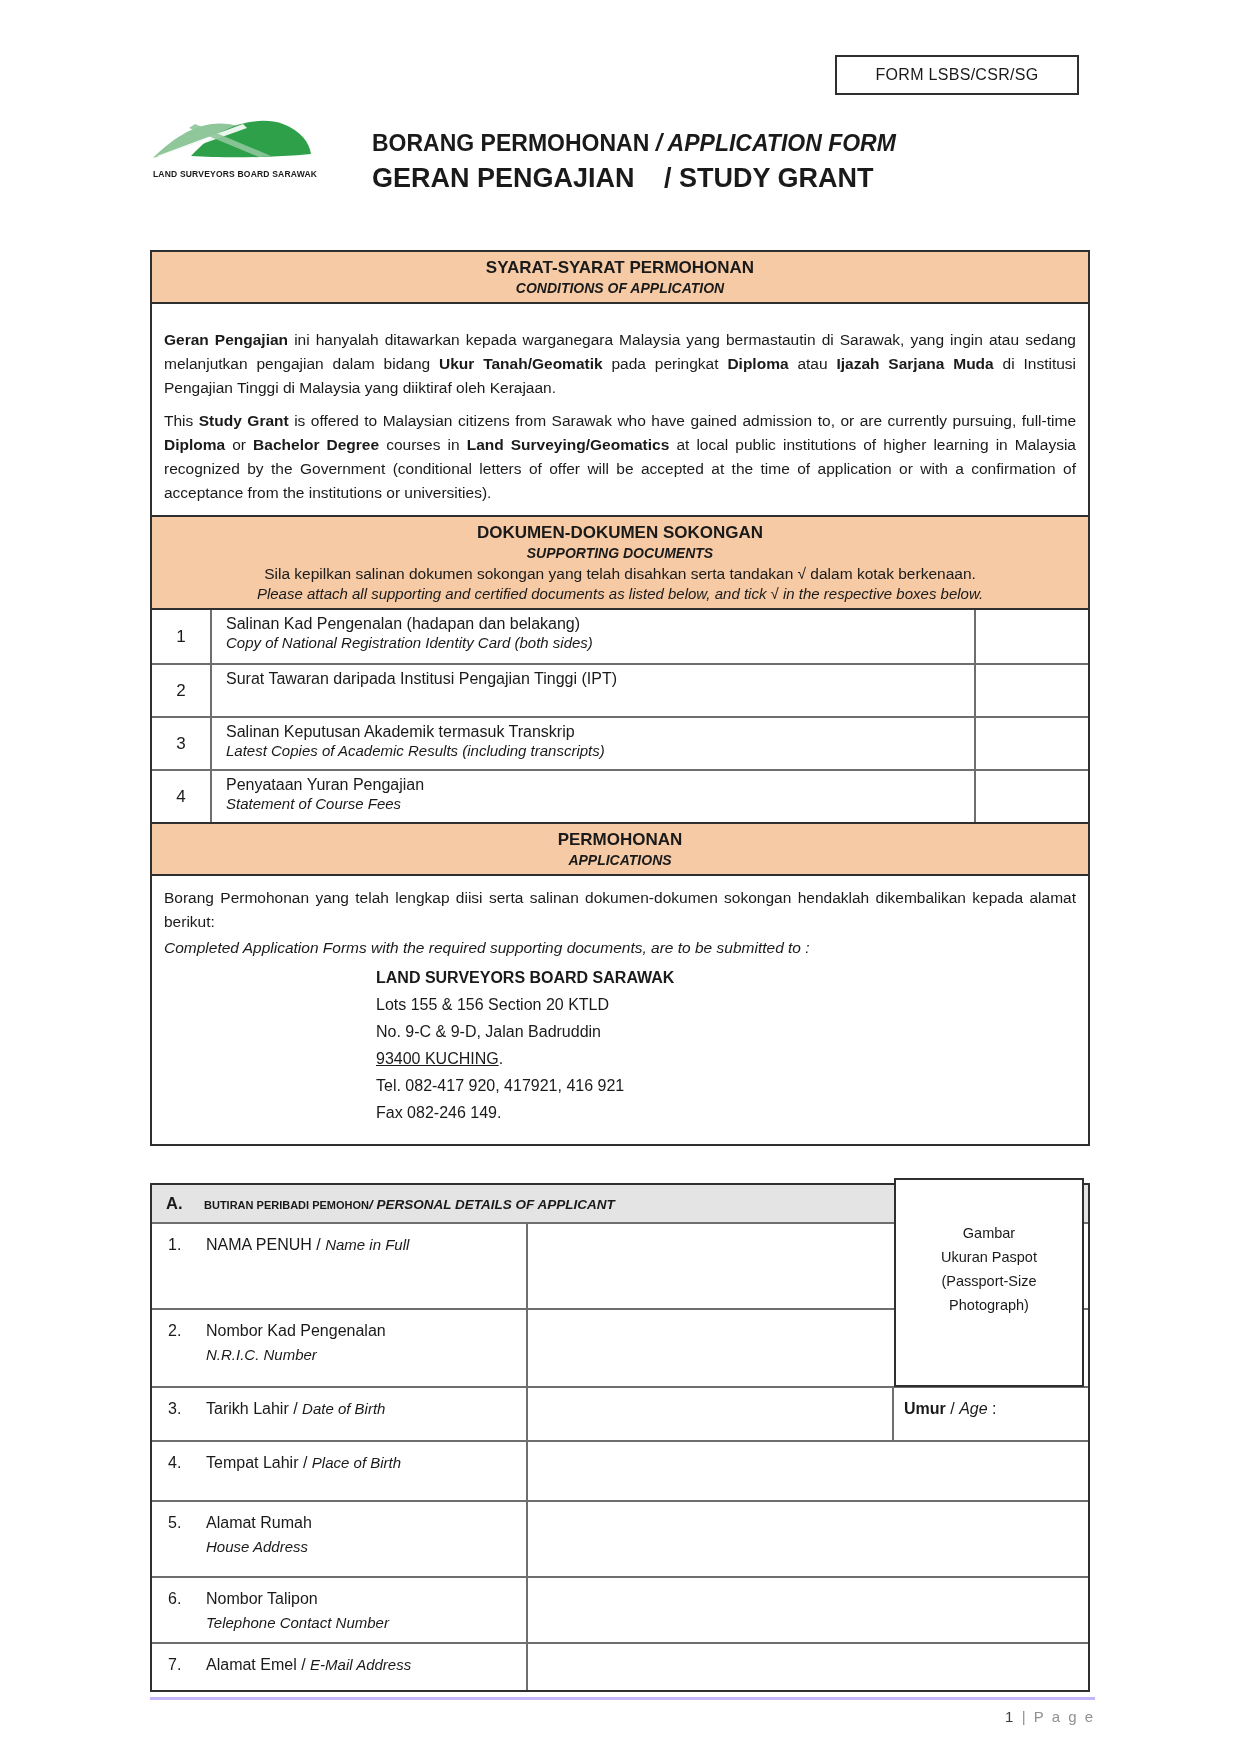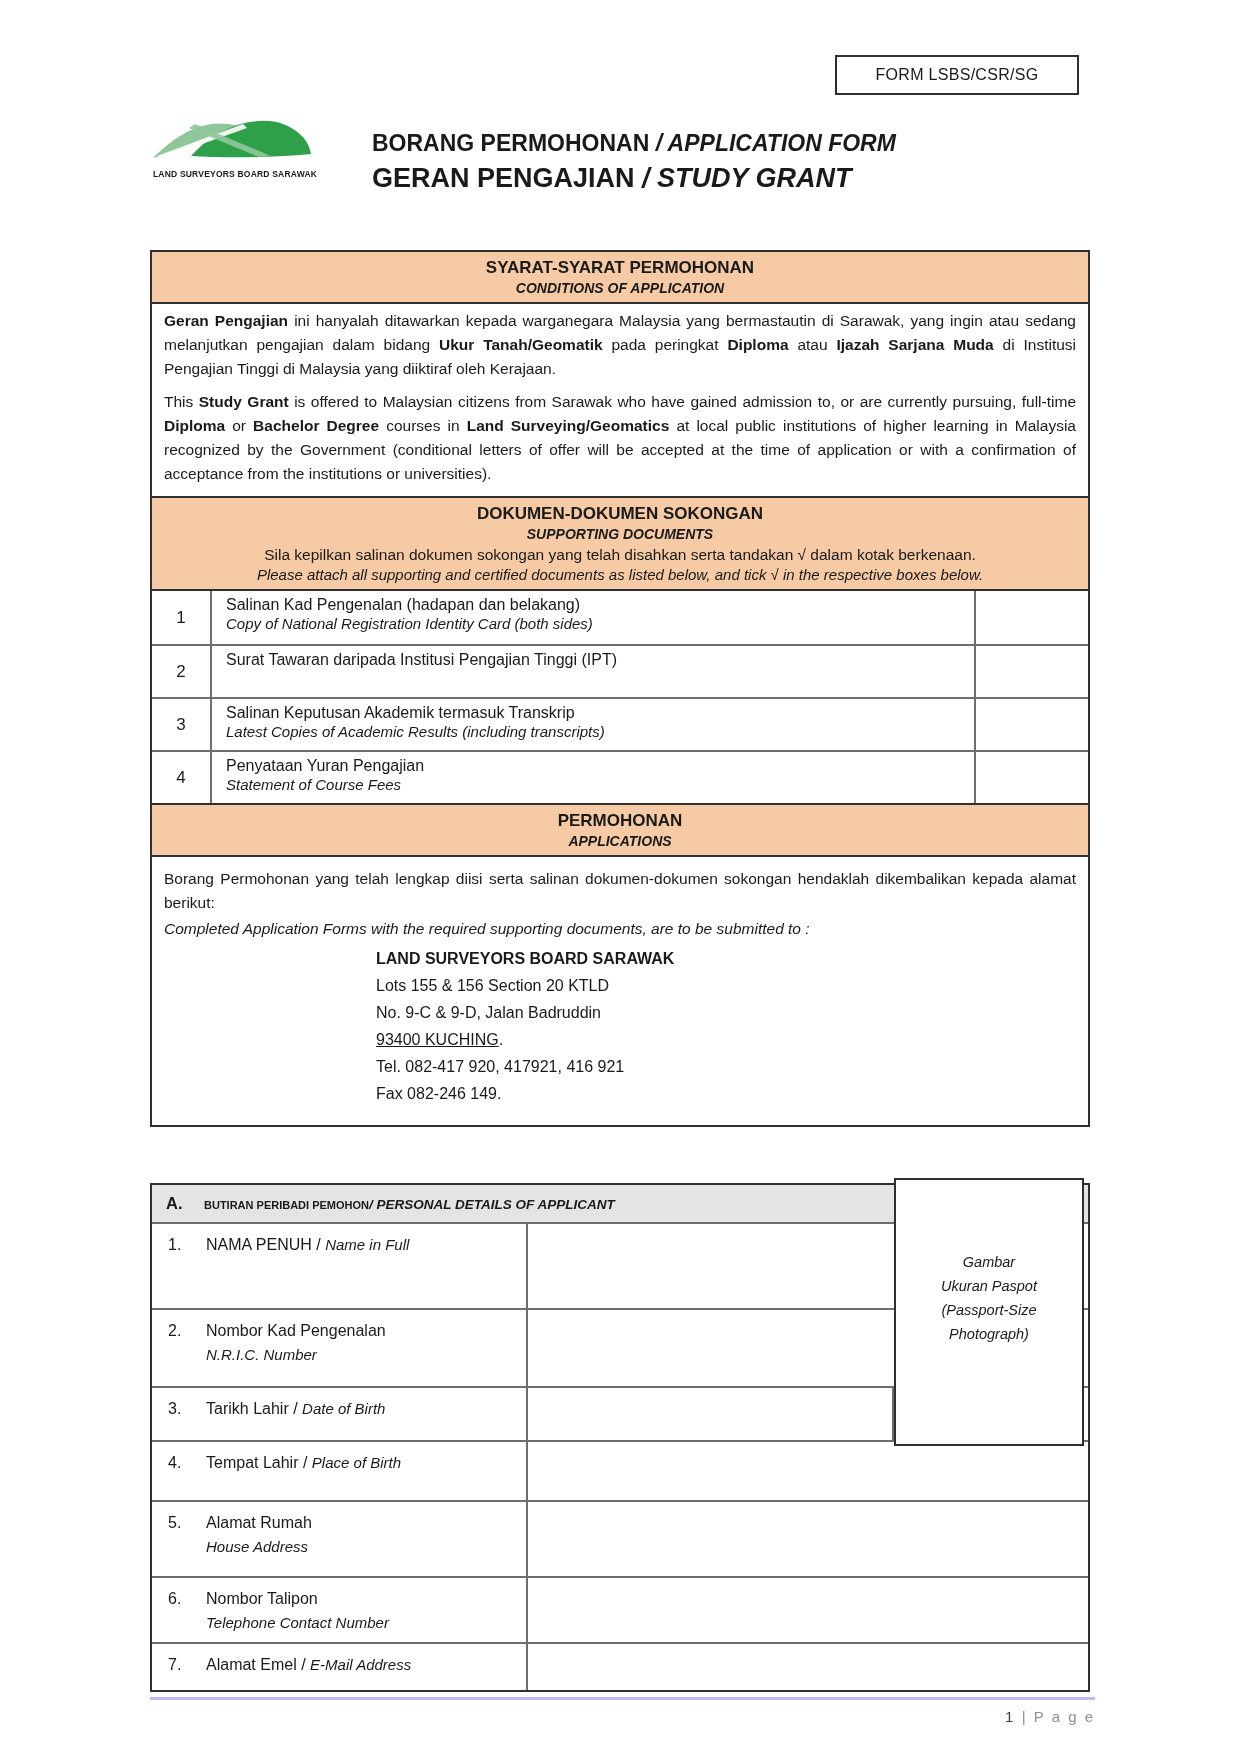--- a/index.html
+++ b/index.html
@@ -13,32 +13,32 @@
 
   
   .logo{position:absolute;left:150px;top:112px;width:170px;text-align:center;}
   .logo-caption{font-size:8.5px;font-weight:bold;letter-spacing:.2px;margin-top:1px;white-space:nowrap;}
 
   
   .titles{position:absolute;left:372px;top:130px;}
   .title-line1{font-size:23px;font-weight:bold;}
   .title-line1 .it{font-style:italic;}
   .title-line2{font-size:27px;font-weight:bold;margin-top:6px;}
-  .title-line2 .it{font-style:italic;}
+  .title-line2 .it{padding-left:22px;}
 
   
   .table1{position:absolute;left:150px;top:250px;width:940px;border:2px solid #2f2f2f;box-sizing:border-box;}
   .peach{background:#F5CAA5;text-align:center;padding:6px 8px;}
   .peach .h-ms{font-size:17px;font-weight:bold;}
   .peach .h-en{font-size:14px;font-weight:bold;font-style:italic;margin-top:2px;}
   .peach .note-ms{font-size:15.5px;margin-top:4px;}
   .peach .note-en{font-size:15px;font-style:italic;margin-top:2px;}
   .bb{border-bottom:2px solid #2f2f2f;}
   .bt{border-top:2px solid #2f2f2f;}
-  .body-pad{padding:5px 12px 10px 12px;font-size:15.5px;line-height:24px;text-align:justify;}
+  .body-pad{padding:24px 12px 10px 12px;font-size:15.5px;line-height:24px;text-align:justify;}
   .para-en{margin-top:9px;line-height:24px;}
 
   .drow{display:flex;min-height:53px;box-sizing:border-box;}
   .drow + .drow{border-top:2px solid #6e6e6e;}
   .dnum{width:58px;border-right:2px solid #6e6e6e;display:flex;align-items:center;
         justify-content:center;font-size:17px;flex:none;}
   .ddesc{flex:1;padding:5px 8px 0 14px;}
   .ddesc .ms{font-size:16px;}
   .ddesc .en{font-size:15px;font-style:italic;margin-top:1px;}
   .dcheck{width:112px;border-left:2px solid #6e6e6e;flex:none;}
@@ -65,23 +65,23 @@
   .lab-ms{font-size:16px;}
   .lab-en{font-size:15px;font-style:italic;}
   .lab-line2{font-size:15px;font-style:italic;margin-top:6px;}
   .acol-value{flex:1;}
   .acol-age{width:196px;border-left:2px solid #6e6e6e;padding:12px 4px 4px 10px;
       box-sizing:border-box;font-size:16px;flex:none;}
   .r1{min-height:84px;} .r2{min-height:78px;} .r3{min-height:54px;} .r4{min-height:60px;}
   .r5{min-height:76px;} .r6{min-height:66px;} .r7{min-height:48px;}
 
   
-  .photo-box{position:absolute;left:894px;top:1178px;width:190px;height:268px;background:#fff;
+  .photo-box{position:absolute;left:894px;top:1178px;width:190px;height:209px;background:#fff;
     border:2px solid #2f2f2f;box-sizing:border-box;z-index:5;display:flex;flex-direction:column;
-    justify-content:center;align-items:center;font-style:italic;font-size:14.5px;line-height:24px;
+    justify-content:center;align-items:center;font-size:14.5px;line-height:24px;
     text-align:center;padding-bottom:28px;}
 
   
   .footer{position:absolute;left:150px;top:1697px;width:945px;border-top:3px solid #c4b5fd;
     text-align:right;padding-top:8px;box-sizing:border-box;}
   .footer .pg-num{font-size:15px;color:#3c3c3c;}
   .footer .pg-word{font-size:15px;color:#909090;letter-spacing:2px;margin-left:4px;}
 </style>
 </head>
 <body>

